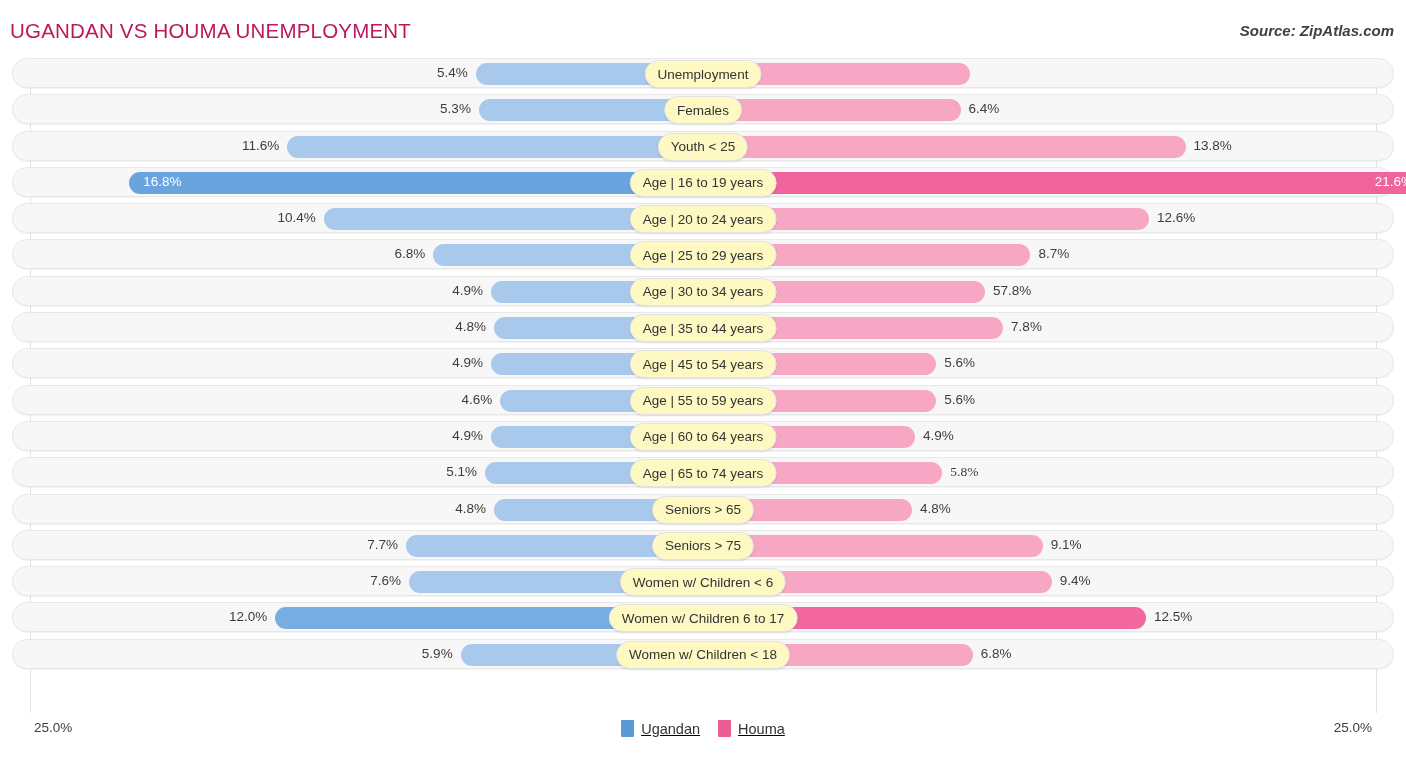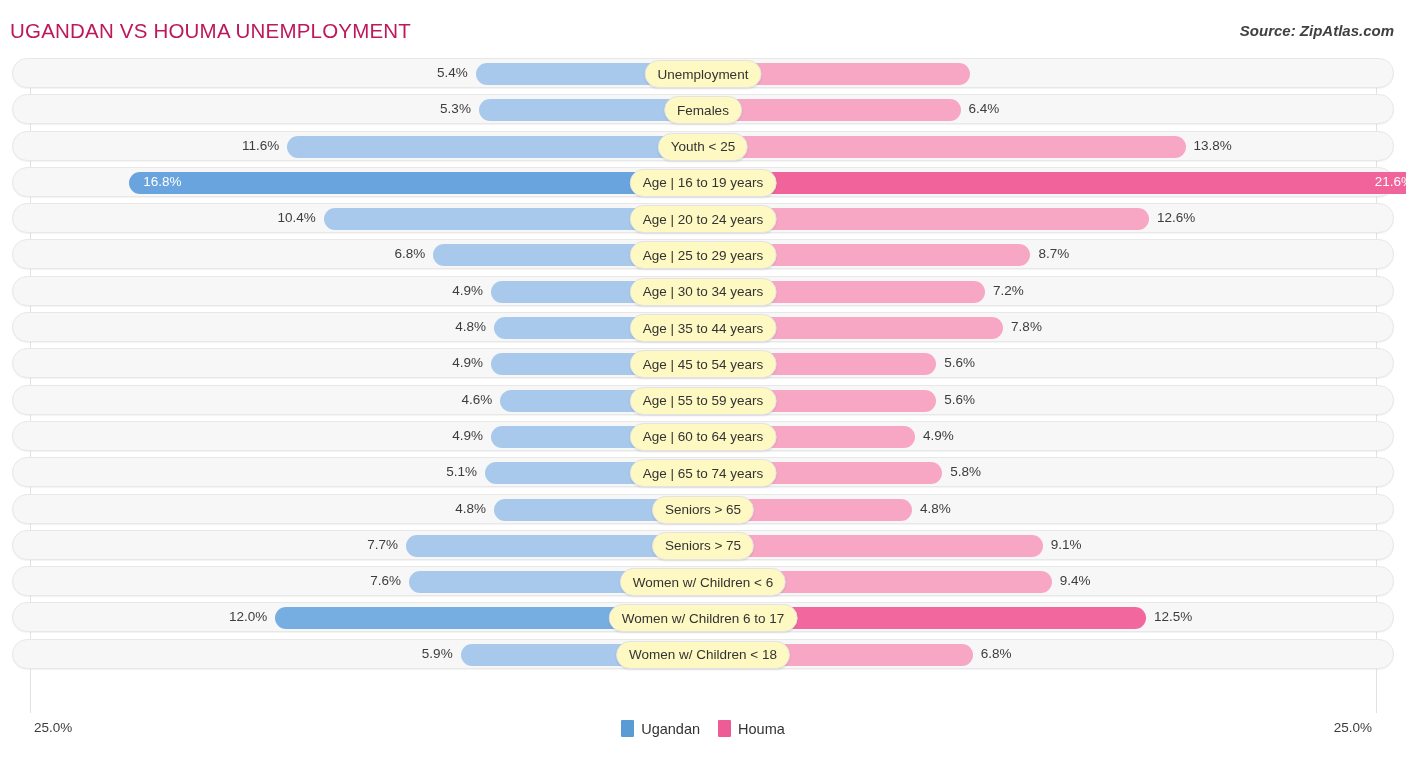--- a/index.html
+++ b/index.html
@@ -83,21 +83,21 @@
     box-shadow: 0 1px 2px rgba(0,0,0,0.10);
     z-index: 5;
   }
 
   
   .footer { position: absolute; left: 0; top: 713px; width: 1406px; height: 44px; }
   .axis-l { position: absolute; left: 34px; top: 7px; font-size: 13.5px; color: #3d3d3d; }
   .axis-r { position: absolute; right: 34px; top: 7px; font-size: 13.5px; color: #3d3d3d; }
   .legend {
     position: absolute; left: 0; right: 0; top: 7px;
-    display: flex; justify-content: center; align-items: center; gap: 18px;
+    display: flex; justify-content: center; align-items: center; gap: 18px; text-decoration: underline;
   }
   .leg-item { display: flex; align-items: center; gap: 7px; }
   .swatch { width: 13px; height: 17px; border-radius: 1px; }
   .swatch.blue { background: #5b9bd5; }
   .swatch.pink { background: #ee5c95; }
   .leg-label { font-size: 14.5px; color: #333333; }
 </style>
 </head>
 <body>
 
@@ -164,21 +164,21 @@
             <div class="val lv" style="right: 967.72px;">6.8%</div>
             <div class="val rv" style="left: 1025.48px;">8.7%</div>
             <div class="pill">Age | 25 to 29 years</div>
           </div>
         </div>
         <div class="row">
           <div class="row-inner">
             <div class="bar left" style="right: 691px; width: 210.96px;"></div>
             <div class="bar right" style="left: 691px; width: 280.88px;"></div>
             <div class="val lv" style="right: 909.96px;">4.9%</div>
-            <div class="val rv" style="left: 979.88px;">7.2%</div>
+            <div class="val rv" style="left: 979.88px;">57.8%</div>
             <div class="pill">Age | 30 to 34 years</div>
           </div>
         </div>
         <div class="row">
           <div class="row-inner">
             <div class="bar left" style="right: 691px; width: 207.92px;"></div>
             <div class="bar right" style="left: 691px; width: 299.12px;"></div>
             <div class="val lv" style="right: 906.92px;">4.8%</div>
             <div class="val rv" style="left: 998.12px;">7.8%</div>
             <div class="pill">Age | 35 to 44 years</div>
@@ -209,21 +209,21 @@
             <div class="val lv" style="right: 909.96px;">4.9%</div>
             <div class="val rv" style="left: 909.96px;">4.9%</div>
             <div class="pill">Age | 60 to 64 years</div>
           </div>
         </div>
         <div class="row">
           <div class="row-inner">
             <div class="bar left" style="right: 691px; width: 217.04px;"></div>
             <div class="bar right" style="left: 691px; width: 238.32px;"></div>
             <div class="val lv" style="right: 916.04px;">5.1%</div>
-            <div class="val rv" style="left: 937.32px;">5.8%</div>
+            <div class="val rv" style="left: 937.32px; font-family: Liberation Serif, serif;">5.8%</div>
             <div class="pill">Age | 65 to 74 years</div>
           </div>
         </div>
         <div class="row">
           <div class="row-inner">
             <div class="bar left" style="right: 691px; width: 207.92px;"></div>
             <div class="bar right" style="left: 691px; width: 207.92px;"></div>
             <div class="val lv" style="right: 906.92px;">4.8%</div>
             <div class="val rv" style="left: 906.92px;">4.8%</div>
             <div class="pill">Seniors &gt; 65</div>

